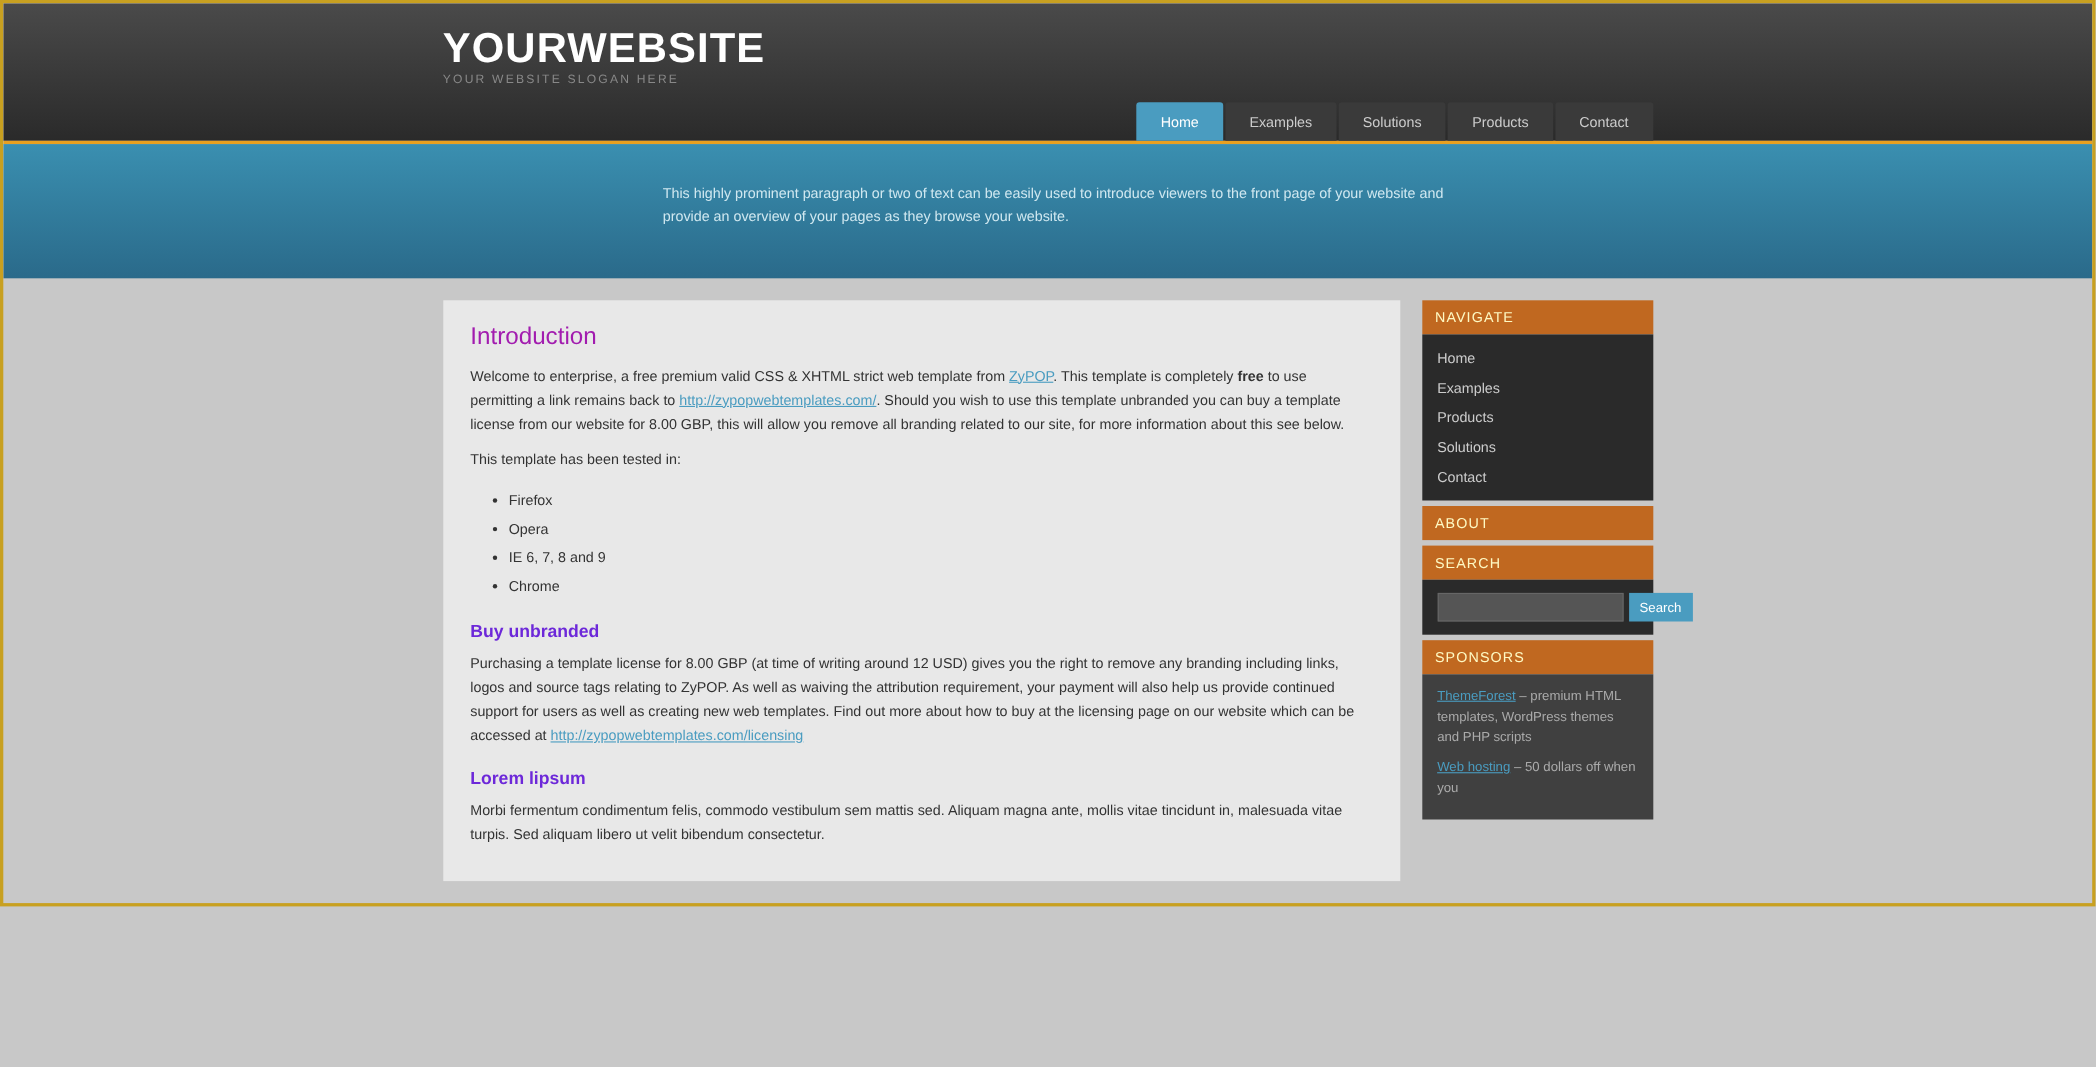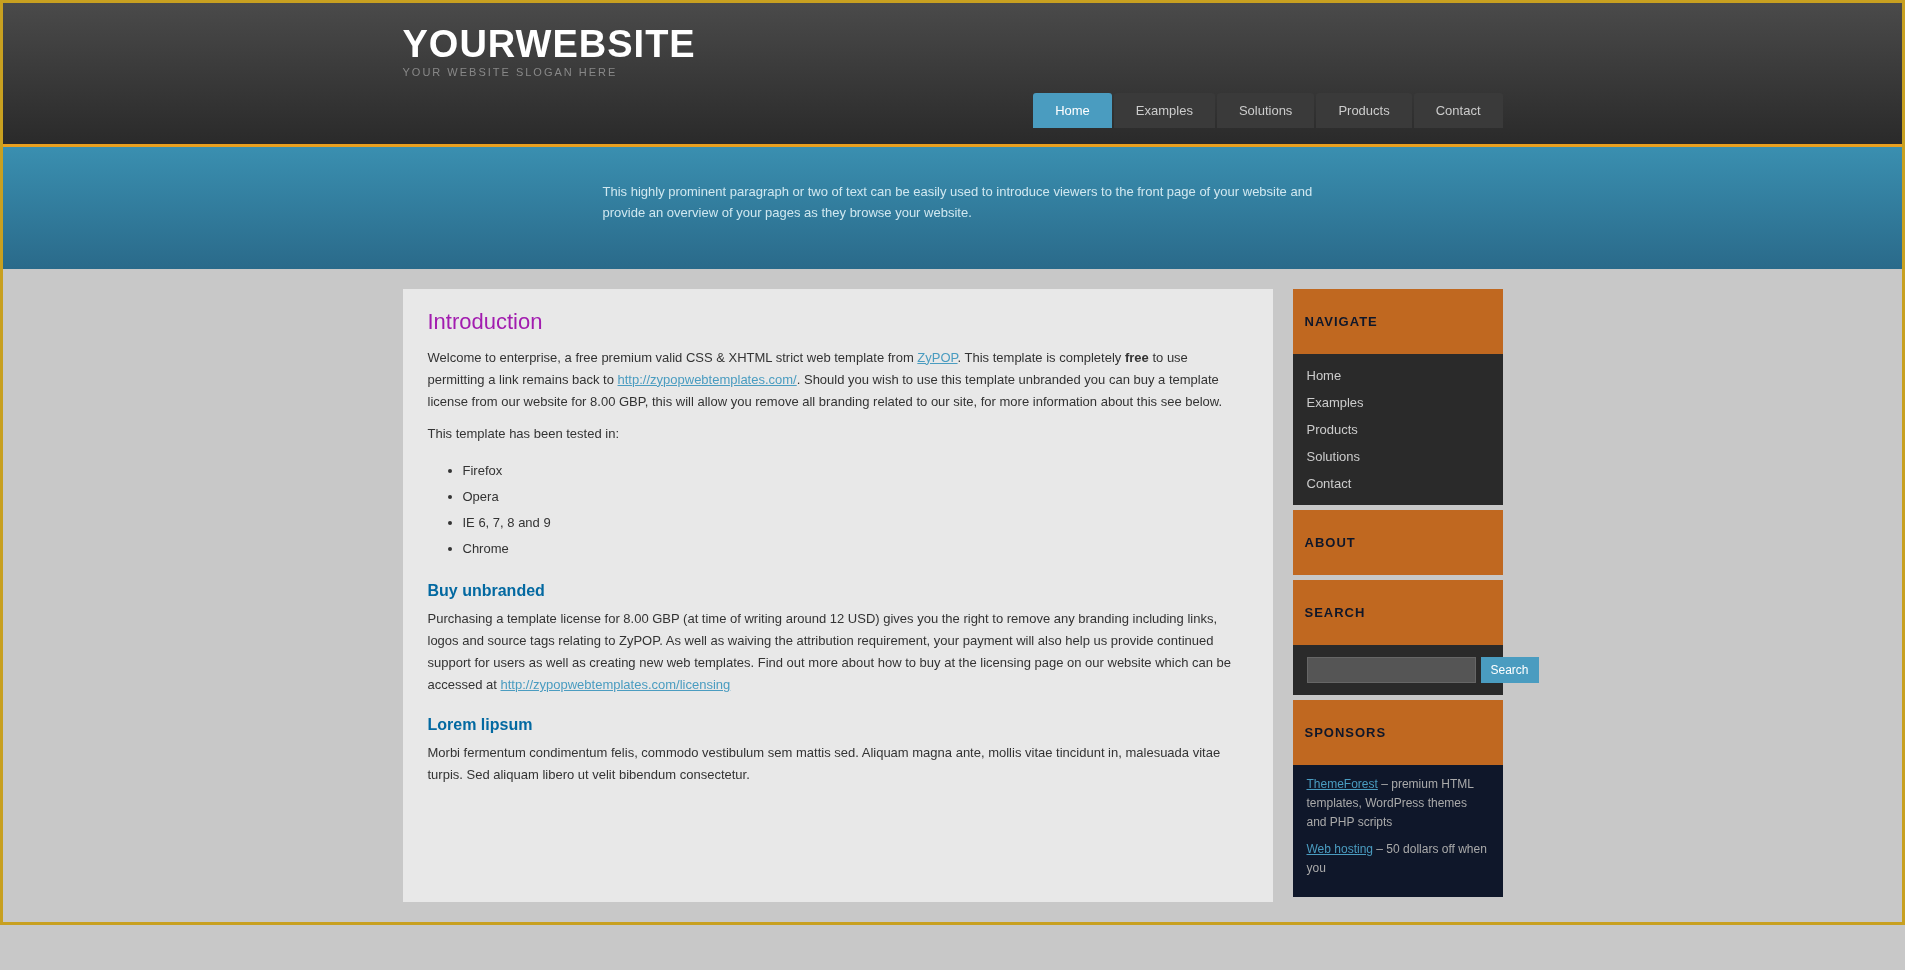--- a/index.html
+++ b/index.html
@@ -1,21 +1,21 @@
 <!DOCTYPE html>
 <html><head>
   <meta charset="utf-8">
   <style>
     * { margin: 0; padding: 0; box-sizing: border-box; }
     body { font-family: Arial, Helvetica, sans-serif; font-size: 13px; color: #333; background: #c8c8c8; }
 
     
     #header {
       background: linear-gradient(to bottom, #4a4a4a, #2a2a2a);
-      padding: 20px 0 16px 0;
+      padding: 20px 0 0 0;
       border-bottom: 3px solid #e8a020;
     }
     #header-inner {
       max-width: 1140px;
       margin: 0 auto;
       padding: 0 20px;
     }
     #logo {
       margin-bottom: 15px;
     }
@@ -110,40 +110,40 @@
     #content ul {
       margin: 13px 0 15px 35px;
     }
     #content ul li {
       font-size: 13px;
       color: #333;
       line-height: 2;
     }
     #content h4 {
       font-size: 16px;
-      color: #0369a1;
+      color: #6d28d9;
       margin: 20px 0 8px 0;
     }
 
     
     #sidebar {
       width: 210px;
       flex-shrink: 0;
     }
 
     .sidebar-widget {
       margin-bottom: 5px;
     }
     .sidebar-widget-title {
       background: #c06820;
-      color: #0f172a;
-      font-size: 13px;
-      font-weight: bold;
+      color: #fef9c3;
+      font-size: 13px;
+      font-weight: normal;
       letter-spacing: 1px;
-      padding: 25px 12px;
+      padding: 8px 12px;
     }
     .sidebar-widget-content {
       background: #2a2a2a;
       padding: 8px 0;
     }
     .sidebar-nav a {
       display: block;
       padding: 6px 14px;
       color: #ccc;
       text-decoration: none;
@@ -176,21 +176,21 @@
     .sidebar-search-content button {
       background: #4a9cc0;
       color: #fff;
       border: none;
       padding: 5px 10px;
       font-size: 12px;
       cursor: pointer;
     }
 
     .sidebar-sponsors-content {
-      background: #0f172a;
+      background: #404040;
       padding: 10px 14px;
     }
     .sidebar-sponsors-content p {
       font-size: 12px;
       color: #aaa;
       line-height: 1.6;
       margin-bottom: 8px;
     }
     .sidebar-sponsors-content a {
       color: #4a9cc0;

